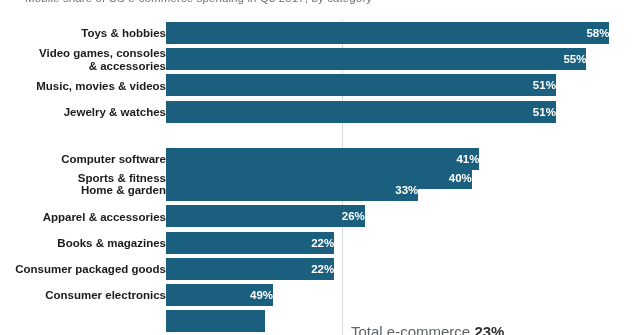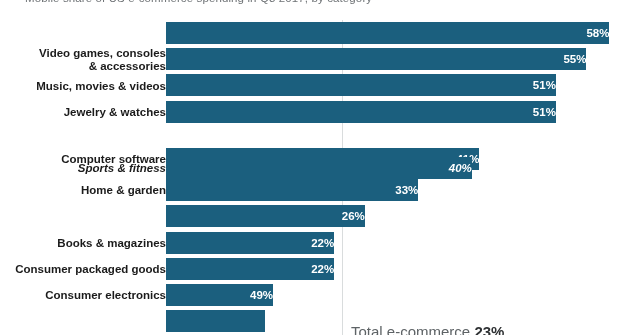--- a/index.html
+++ b/index.html
@@ -134,20 +134,21 @@
 <div id="chart-root">
 
   <div class="chart-title">Mobile share of US e-commerce spending in Q3 2017, by category</div>
 
   <div class="plot">
 
     <div class="ref-line" style="left: 341.839px; background: rgb(217, 220, 221);"></div>
 
     <div id="rows">
         <div class="row" style="top: 2px;">
+          <div class="row-label" style="top: 5.25px;">Toys &amp; hobbies</div>
           <div class="bar-track">
             <div class="bar" style="width: 443.419px; background: rgb(27, 95, 126);"></div>
             <div class="bar-value" style="left: 0px; width: 443.419px; text-align: right;">58%</div>
           </div>
         </div>
         <div class="row" style="top: 28.2px; border-radius: 8px;">
           <div class="row-label" style="top: -1px;">Video games, consoles
 &amp; accessories</div>
           <div class="bar-track">
             <div class="bar" style="width: 420.484px; background: rgb(27, 95, 126);"></div>
@@ -168,35 +169,36 @@
             <div class="bar-value" style="left: 0px; width: 389.903px; text-align: right;">51%</div>
           </div>
         </div>
         <div class="row" style="top: 104px; margin-top: 24px;">
           <div class="row-label" style="top: 5.25px;">Computer software</div>
           <div class="bar-track">
             <div class="bar" style="width: 313.452px; background: rgb(27, 95, 126);"></div>
             <div class="bar-value" style="left: 0px; width: 313.452px; text-align: right;">41%</div>
           </div>
         </div>
-        <div class="row" style="top: 137px; font-style: italic;">
+        <div class="row" style="top: 147px;">
           <div class="row-label" style="top: 5.25px;">Sports &amp; fitness</div>
           <div class="bar-track">
             <div class="bar" style="width: 305.806px; background: rgb(27, 95, 126);"></div>
             <div class="bar-value" style="left: 0px; width: 305.806px; text-align: right;">40%</div>
           </div>
         </div>
         <div class="row" style="top: 159.2px;">
           <div class="row-label" style="top: 5.25px;">Home &amp; garden</div>
           <div class="bar-track">
             <div class="bar" style="width: 252.29px; background: rgb(27, 95, 126);"></div>
             <div class="bar-value" style="left: 0px; width: 252.29px; text-align: right;">33%</div>
           </div>
         </div>
         <div class="row" style="top: 185.4px;">
+          <div class="row-label" style="top: 5.25px;">Apparel &amp; accessories</div>
           <div class="bar-track">
             <div class="bar" style="width: 198.774px; background: rgb(27, 95, 126);"></div>
             <div class="bar-value" style="left: 0px; width: 198.774px; text-align: right;">26%</div>
           </div>
         </div>
         <div class="row" style="top: 211.6px;">
           <div class="row-label" style="top: 5.25px;">Books &amp; magazines</div>
           <div class="bar-track">
             <div class="bar" style="width: 168.194px; background: rgb(27, 95, 126);"></div>
             <div class="bar-value" style="left: 0px; width: 168.194px; text-align: right;">22%</div>

